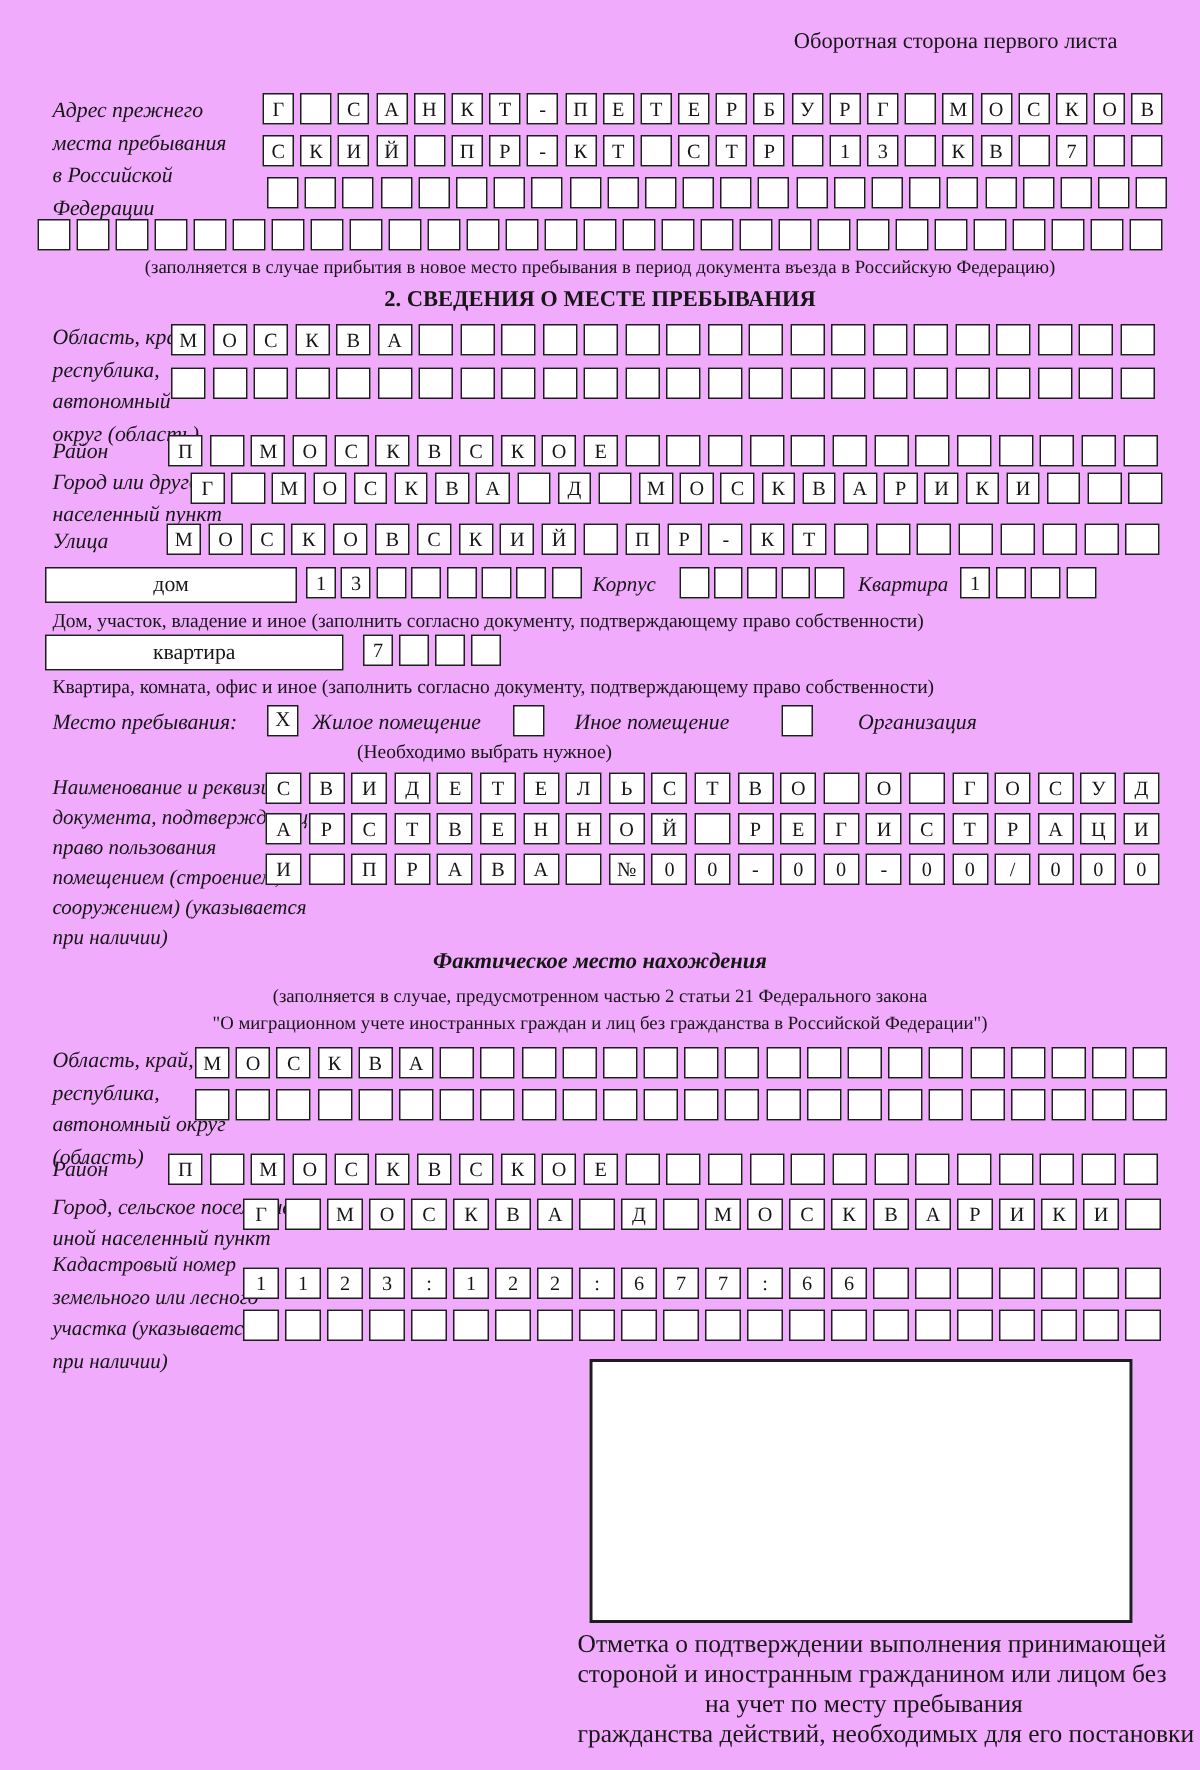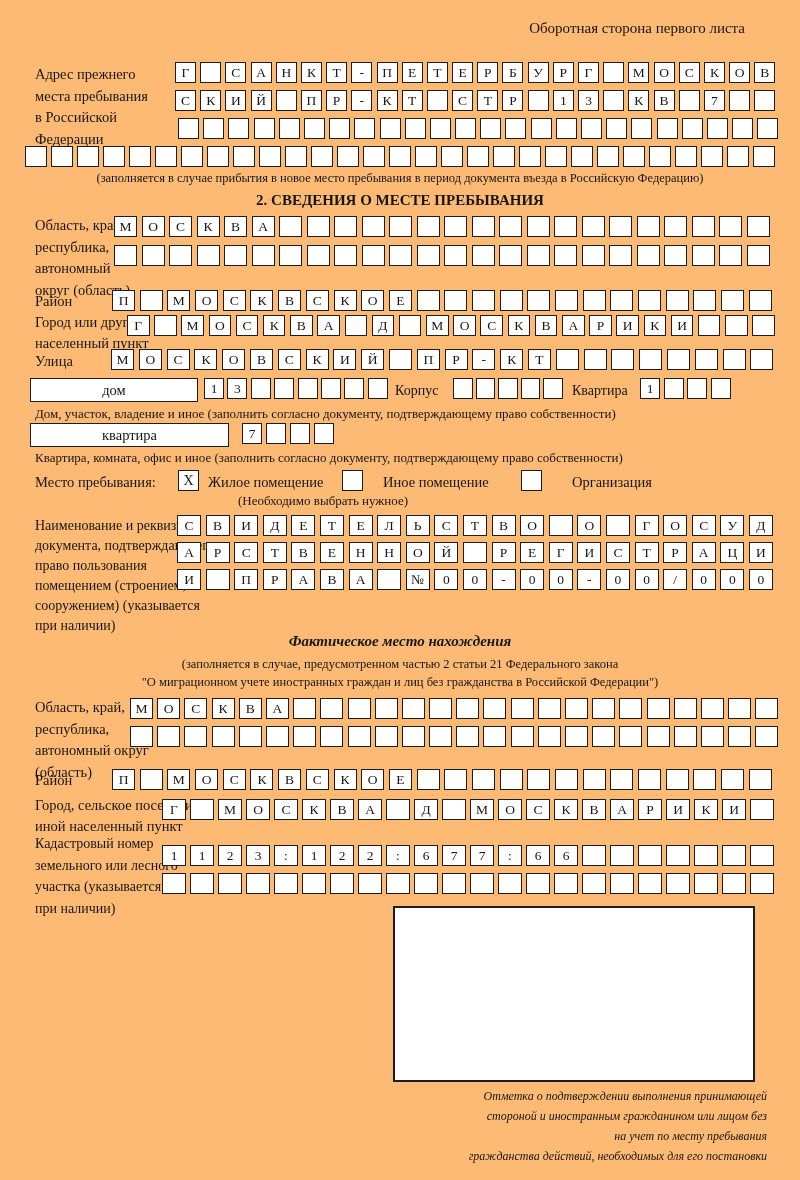--- a/index.html
+++ b/index.html
@@ -1,32 +1,32 @@
 <!DOCTYPE html>
 <html><head>
 <meta charset="utf-8">
 <style>
   html,body{margin:0;padding:0;background:#fff;}
-  #page{position:relative;width:800px;height:1180px;background:#fdba74;
+  #page{position:relative;width:800px;height:1180px;background:#f0abfc;
         font-family:"Liberation Serif","DejaVu Serif",serif;color:#161616;overflow:hidden;}
   .abs{position:absolute;}
   .row{position:absolute;display:flex;gap:var(--g,4px);}
   .cb{width:var(--w,21px);height:var(--h,21px);border:1.5px solid #1d1d1d;box-sizing:border-box;
       display:flex;align-items:center;justify-content:center;font-size:13.5px;line-height:1;
       background:#fff;flex:0 0 auto;}
-  .label{position:absolute;font-size:14.5px;line-height:21.5px;white-space:nowrap;}
+  .label{position:absolute;font-size:14.5px;line-height:21.5px;white-space:nowrap;font-style:italic;}
   .note{position:absolute;font-size:12.5px;white-space:nowrap;}
   .center{left:0;width:800px;text-align:center;white-space:normal;}
   .sect{position:absolute;left:0;width:800px;text-align:center;font-weight:bold;font-size:15px;}
   .rect{position:absolute;height:24px;border:1.5px solid #1d1d1d;box-sizing:border-box;
         display:flex;align-items:center;justify-content:center;font-size:14.5px;background:#fff;}
   .ckb{position:absolute;width:21px;height:21px;border:1.5px solid #1d1d1d;box-sizing:border-box;
        display:flex;align-items:center;justify-content:center;font-size:14px;background:#fff;}
   .stamp{position:absolute;border:2px solid #1d1d1d;box-sizing:border-box;background:#fff;}
-  .cap{position:absolute;text-align:right;font-size:12px;line-height:20px;font-style:italic;}
+  .cap{position:absolute;text-align:center;font-size:17px;line-height:20px;}
   .ln{white-space:nowrap;}
 </style>
 </head>
 <body>
 
 <div id="page">
 
   <div class="abs" style="top:20px;left:0;width:745px;text-align:right;font-size:15px;">Оборотная сторона первого листа</div>
 
   <div class="label" style="left:35px;top:64px;">

